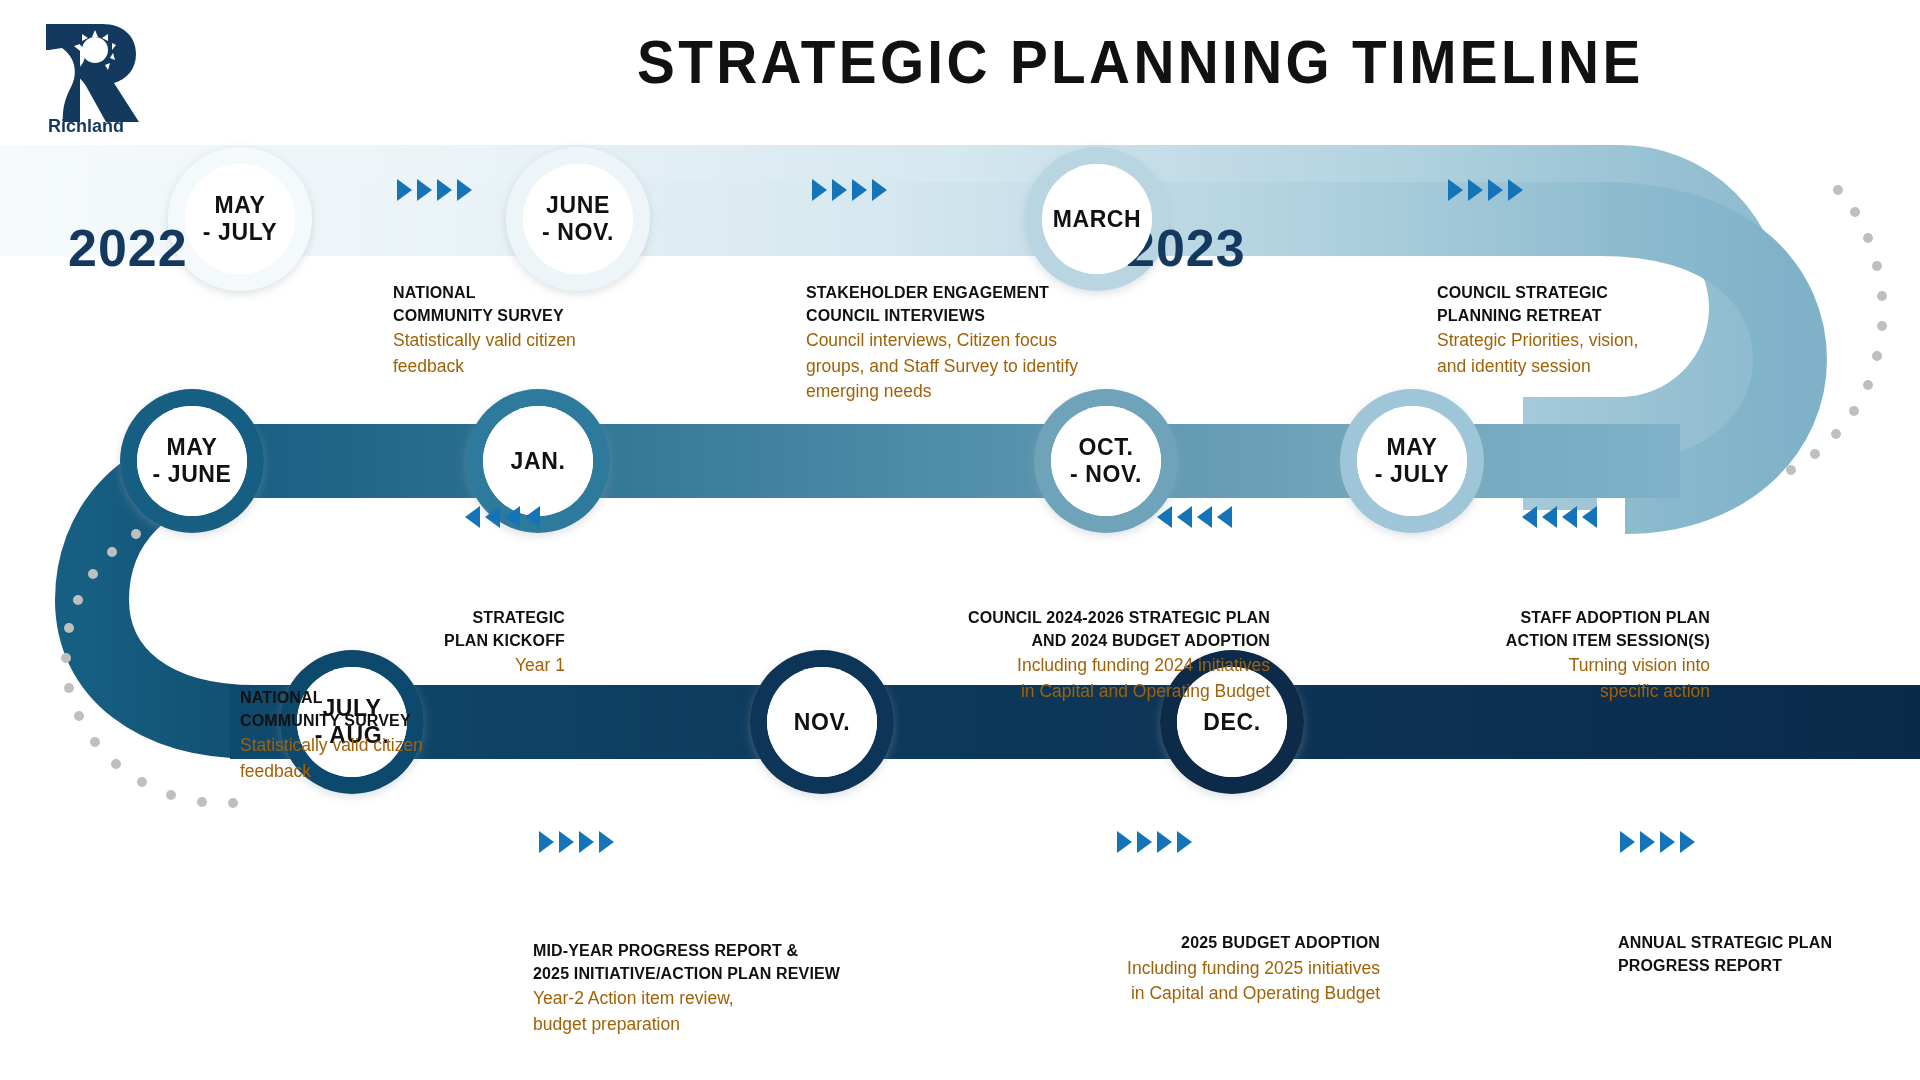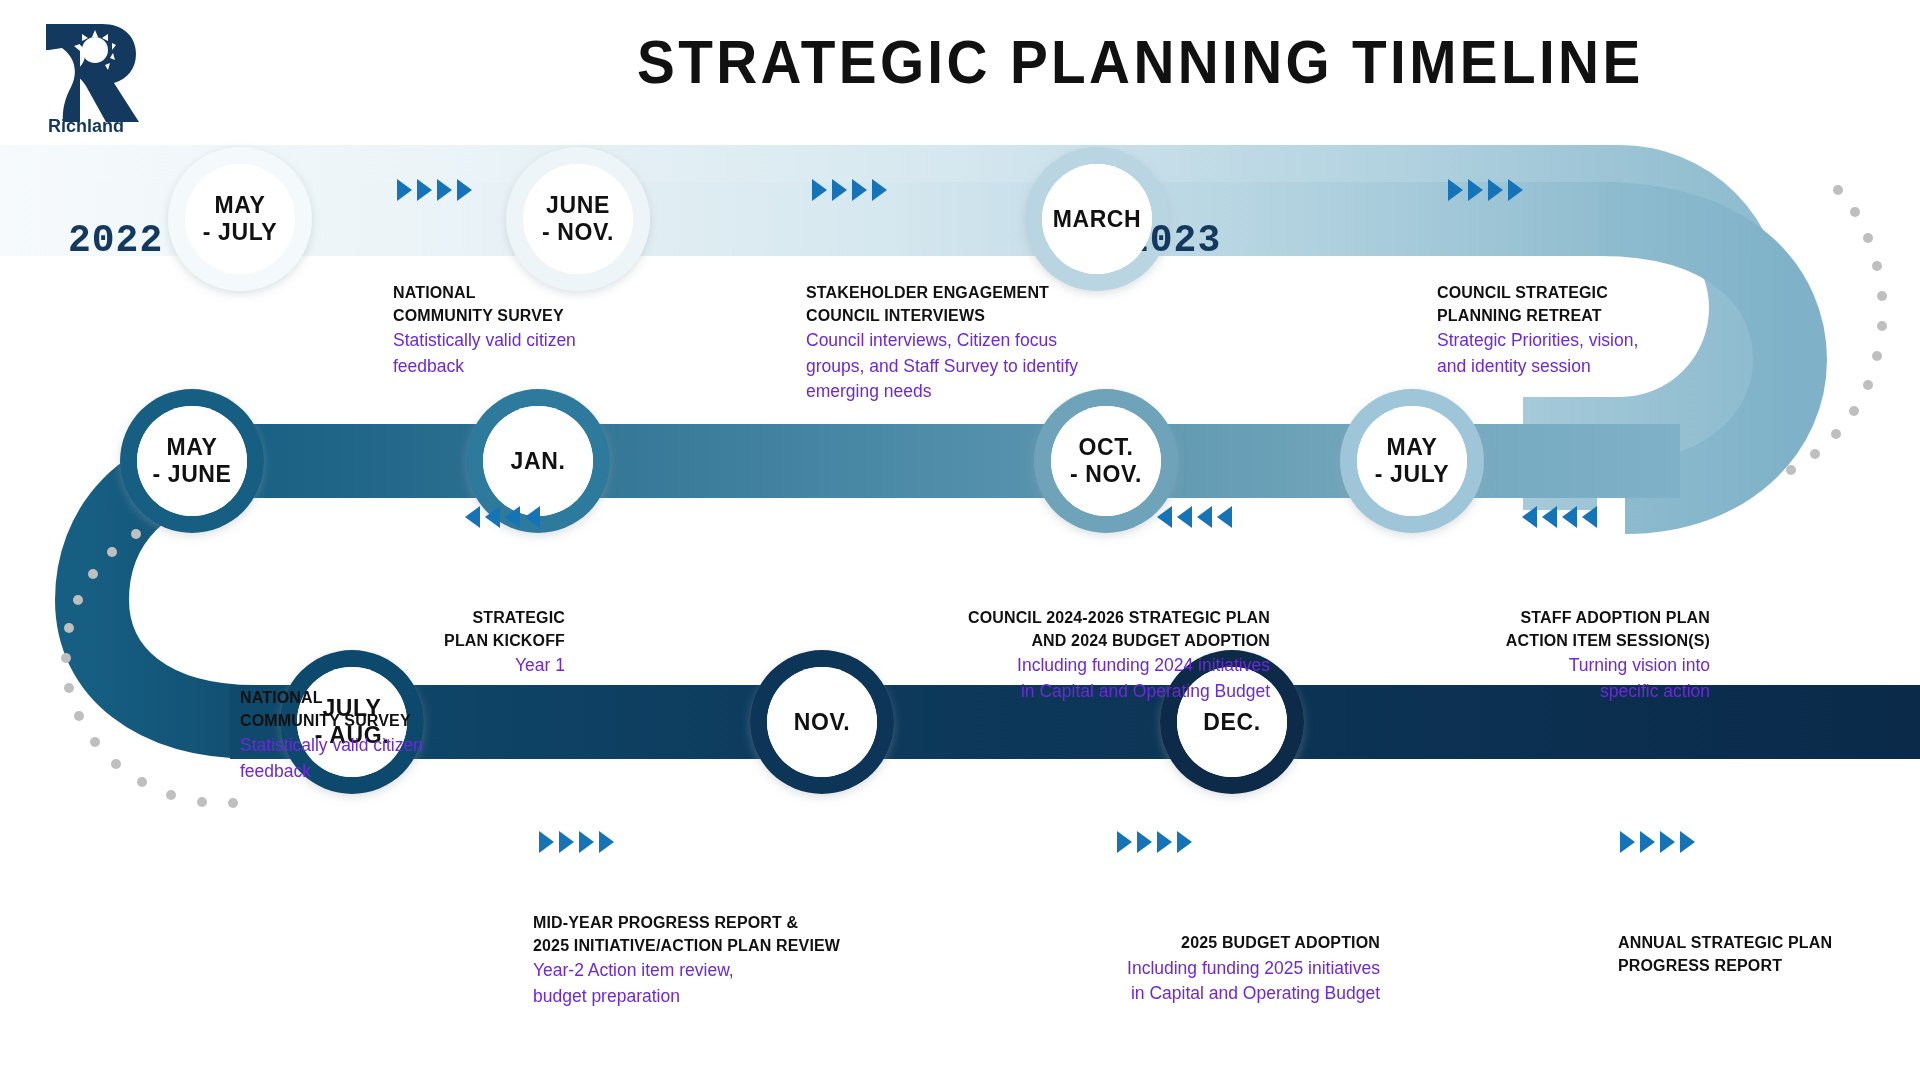--- a/index.html
+++ b/index.html
@@ -17,23 +17,23 @@
     font-family:"Liberation Sans Narrow","Liberation Sans",sans-serif;
     transform:scaleX(.93); transform-origin:center;
     white-space:nowrap;
   }
 
   
   #track{ position:absolute; left:0; top:0; width:1920px; height:1080px; }
 
   
   .year{
-    position:absolute; font-size:38px; font-weight:700;
+    position:absolute; font-size:52px; font-weight:700;
     letter-spacing:1px; line-height:1;
-    font-family:Liberation Mono, monospace;
+    font-family:Liberation Sans, sans-serif;
     text-align:right;
   }
   #year-2022{ left:68px;  top:222px; color:#14395e; }
   #year-2023{ left:1126px;top:222px; color:#14395e; }
   #year-2024{ left:778px; top:549px; color:#ffffff; }
 
   
   .node{
     position:absolute; border-radius:50%;
     display:flex; align-items:center; justify-content:center;
@@ -54,21 +54,21 @@
   .node .m2{ font-size:23px;text-align:center; }
 
   
   .cap{ position:absolute; }
   .cap .hd{
     font-family:"Liberation Sans Narrow","Liberation Sans",sans-serif;
     font-weight:700; font-size:16px; color:#111111;
     line-height:1.42; letter-spacing:.15px;
   }
   .cap .sb{
-    font-size:17.5px; color:#6d28d9; line-height:1.40;
+    font-size:17.5px; color:#a16207; line-height:1.40;
     letter-spacing:0px; margin-top:1px;
     font-family:"Liberation Sans",sans-serif;
   }
   .cap.right{ text-align:right; }
 
   
   .chevs{ position:absolute; display:flex; gap:5px; }
   .chev{ width:0; height:0; border-top:11px solid transparent; border-bottom:11px solid transparent; }
   .chev.r{ border-left:15px solid #1574b8; }
   .chev.l{ border-right:15px solid #1574b8; }
@@ -361,21 +361,21 @@
     <div class="sb">Year 1</div>
   </div>
 
   <div class="cap" style="left:240px;top:687px;width:300px;">
     <div class="hd">NATIONAL</div>
     <div class="hd">COMMUNITY SURVEY</div>
     <div class="sb">Statistically valid citizen</div>
     <div class="sb">feedback</div>
   </div>
 
-  <div class="cap" style="left:533px;top:912px;width:420px;">
+  <div class="cap" style="left:533px;top:940px;width:420px;">
     <div class="hd">MID-YEAR PROGRESS REPORT &amp;</div>
     <div class="hd">2025 INITIATIVE/ACTION PLAN REVIEW</div>
     <div class="sb">Year-2 Action item review,</div>
     <div class="sb">budget preparation</div>
   </div>
 
   <div class="cap right" style="left:960px;top:932px;width:420px;">
     <div class="hd">2025 BUDGET ADOPTION</div>
     <div class="sb">Including funding 2025 initiatives</div>
     <div class="sb">in Capital and Operating Budget</div>

